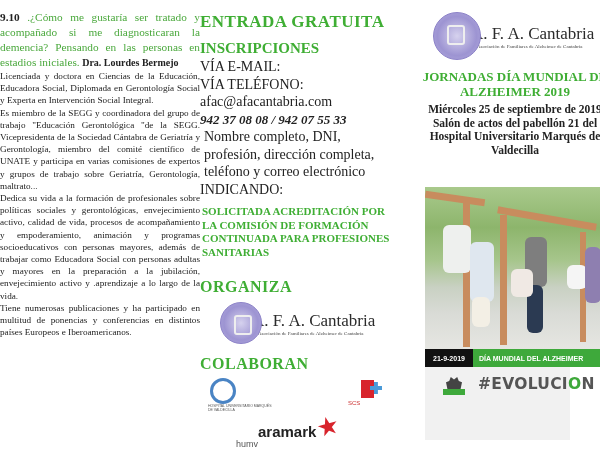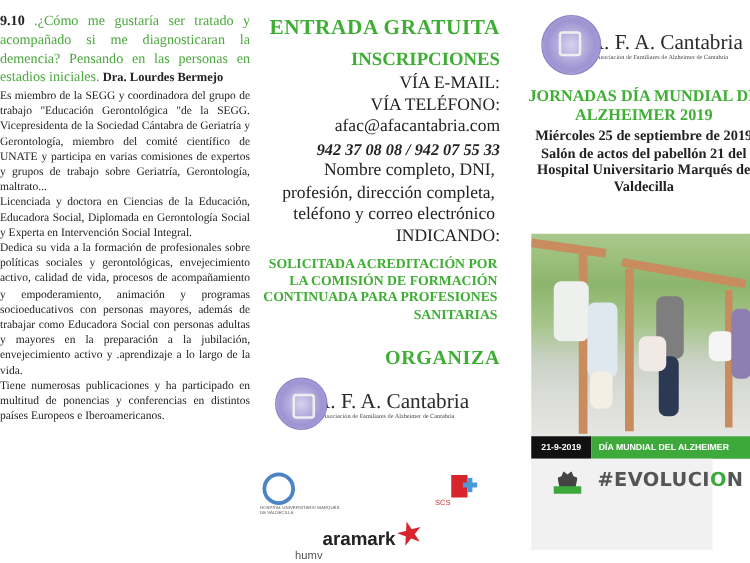--- a/index.html
+++ b/index.html
@@ -3,21 +3,21 @@
 <meta charset="utf-8">
 <style>
   html,body{margin:0;padding:0;}
   body{width:600px;height:450px;background:#fff;position:relative;overflow:hidden;font-family:"Liberation Serif","DejaVu Serif",serif;color:#222;}
   .col{position:absolute;top:0;}
   #left{left:0;width:200px;top:10px;font-size:9.2px;line-height:12.2px;text-align:justify;}
   #left .lead{font-size:11.3px;line-height:15px;color:#4aa83c;}
   #left .lead b.num{color:#222;}
   #left .lead .author{color:#222;font-weight:bold;font-size:10px;}
   #left p{margin:0;}
-  #mid{left:200px;width:200px;text-align:right;}
+  #mid{left:200px;width:200px;text-align:left;}
   .green{color:#3fae34;font-weight:bold;}
   #mid .h1{position:absolute;top:12px;width:100%;font-size:17px;letter-spacing:0.5px;}
   #mid .h2{position:absolute;top:40px;width:100%;font-size:15px;}
   #mid .block{position:absolute;top:58px;width:100%;font-size:14px;line-height:17.5px;color:#222;}
   #mid .acc{position:absolute;top:205px;width:100%;font-size:11px;line-height:13.5px;}
   #mid .org{position:absolute;top:278px;width:100%;font-size:16px;letter-spacing:0.5px;}
   #mid .col-h{position:absolute;top:355px;width:100%;font-size:16px;letter-spacing:0.5px;}
   .afa{position:absolute;display:flex;align-items:center;}
   .afa .seal{width:40px;height:40px;border-radius:50%;background:radial-gradient(circle,#d6d2ee 0%,#9d94d2 60%,#b3acdf 100%);border:1px solid #8c82c8;position:relative;}
   .afa .seal:after{content:"";position:absolute;left:13px;top:12px;width:14px;height:16px;border:2px solid #eee;border-radius:3px;}
@@ -52,39 +52,40 @@
   #evo .badge .g{position:absolute;left:3px;top:0;width:16px;height:13px;background:#444;clip-path:polygon(10% 100%,0 40%,20% 30%,30% 0,50% 20%,70% 0,80% 30%,100% 40%,90% 100%);}
   #evo .badge .b{position:absolute;left:0;top:12px;width:22px;height:6px;background:#3ea93b;}
   #evo .tag{position:absolute;left:53px;top:8px;font-family:"DejaVu Sans",sans-serif;font-weight:bold;font-size:15.5px;color:#555;letter-spacing:0.3px;}
   #evo .tag .o{color:#3ea93b;}
 </style>
 </head>
 <body>
 
 <div class="col" id="left">
   <p class="lead"><b class="num">9.10</b><span> .¿Cómo me gustaría ser tratado y acompañado si me diagnosticaran la demencia? Pensando en las personas en estadios iniciales.</span><span class="author"> Dra. Lourdes Bermejo</span></p>
+  <p>Licenciada y doctora en Ciencias de la Educación, Educadora Social, Diplomada en Gerontología Social y Experta en Intervención Social Integral.</p>
   <p>Es miembro de la SEGG y coordinadora del grupo de trabajo "Educación Gerontológica "de la SEGG. Vicepresidenta de la Sociedad Cántabra de Geriatría y Gerontología, miembro del comité científico de UNATE y participa en varias comisiones de expertos y grupos de trabajo sobre Geriatría, Gerontología, maltrato...</p>
-  <p>Licenciada y doctora en Ciencias de la Educación, Educadora Social, Diplomada en Gerontología Social y Experta en Intervención Social Integral.</p>
   <p>Dedica su vida a la formación de profesionales sobre políticas sociales y gerontológicas, envejecimiento activo, calidad de vida, procesos de acompañamiento y empoderamiento, animación y programas socioeducativos con personas mayores, además de trabajar como Educadora Social con personas adultas y mayores en la preparación a la jubilación, envejecimiento activo y .aprendizaje a lo largo de la vida.</p>
   <p>Tiene numerosas publicaciones y ha participado en multitud de ponencias y conferencias en distintos países Europeos e Iberoamericanos.</p>
 </div>
 
 <div class="col" id="mid" style="height:450px;">
   <div class="h1 green">ENTRADA GRATUITA</div>
   <div class="h2 green">INSCRIPCIONES</div>
   <div class="block">
     <div>VÍA E-MAIL:</div>
     <div>VÍA TELÉFONO:</div>
     <div>afac@afacantabria.com</div>
     <div style="font-weight:bold;font-size:13px;font-style:italic;">942 37 08 08 / 942 07 55 33</div>
     <div style="padding:0 4px;">Nombre completo, DNI, profesión, dirección completa, teléfono y correo electrónico</div>
     <div>INDICANDO:</div>
   </div>
   <div class="acc green" style="padding:0 2px;box-sizing:border-box;">SOLICITADA ACREDITACIÓN POR LA COMISIÓN DE FORMACIÓN CONTINUADA PARA PROFESIONES SANITARIAS</div>
   <div class="org green">ORGANIZA</div>
+  <div class="col-h green">COLABORAN</div>
 </div>
 
 <div class="afa" id="afa-mid">
   <div class="seal"></div>
   <div class="txt">
     <div class="name">A. F. A. Cantabria</div>
     <div class="sub">Asociación de Familiares de Alzheimer de Cantabria</div>
   </div>
 </div>
 

